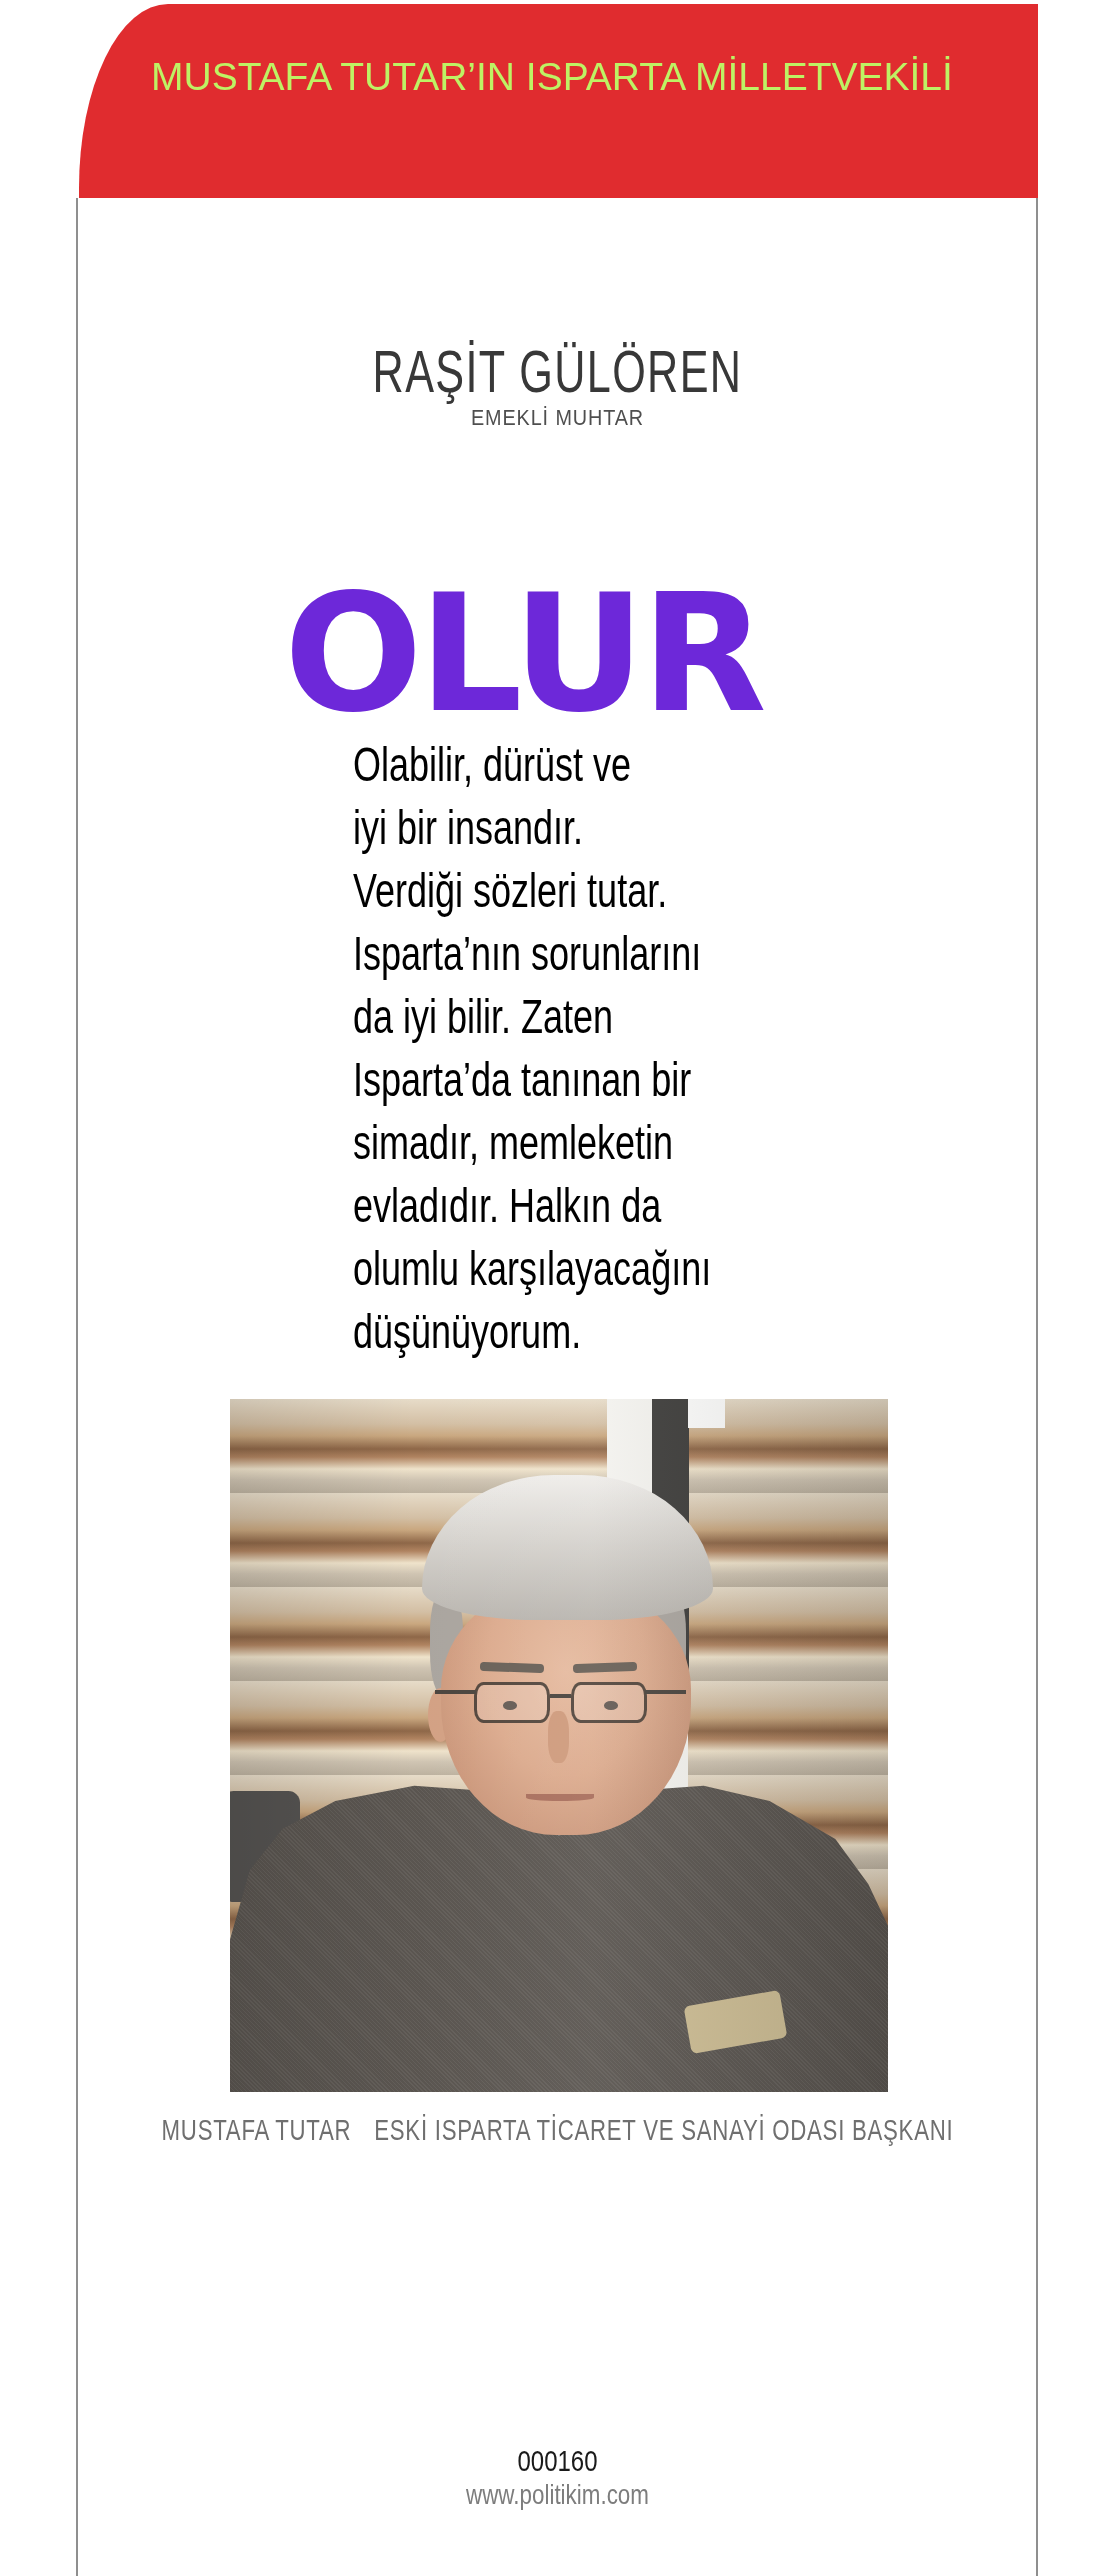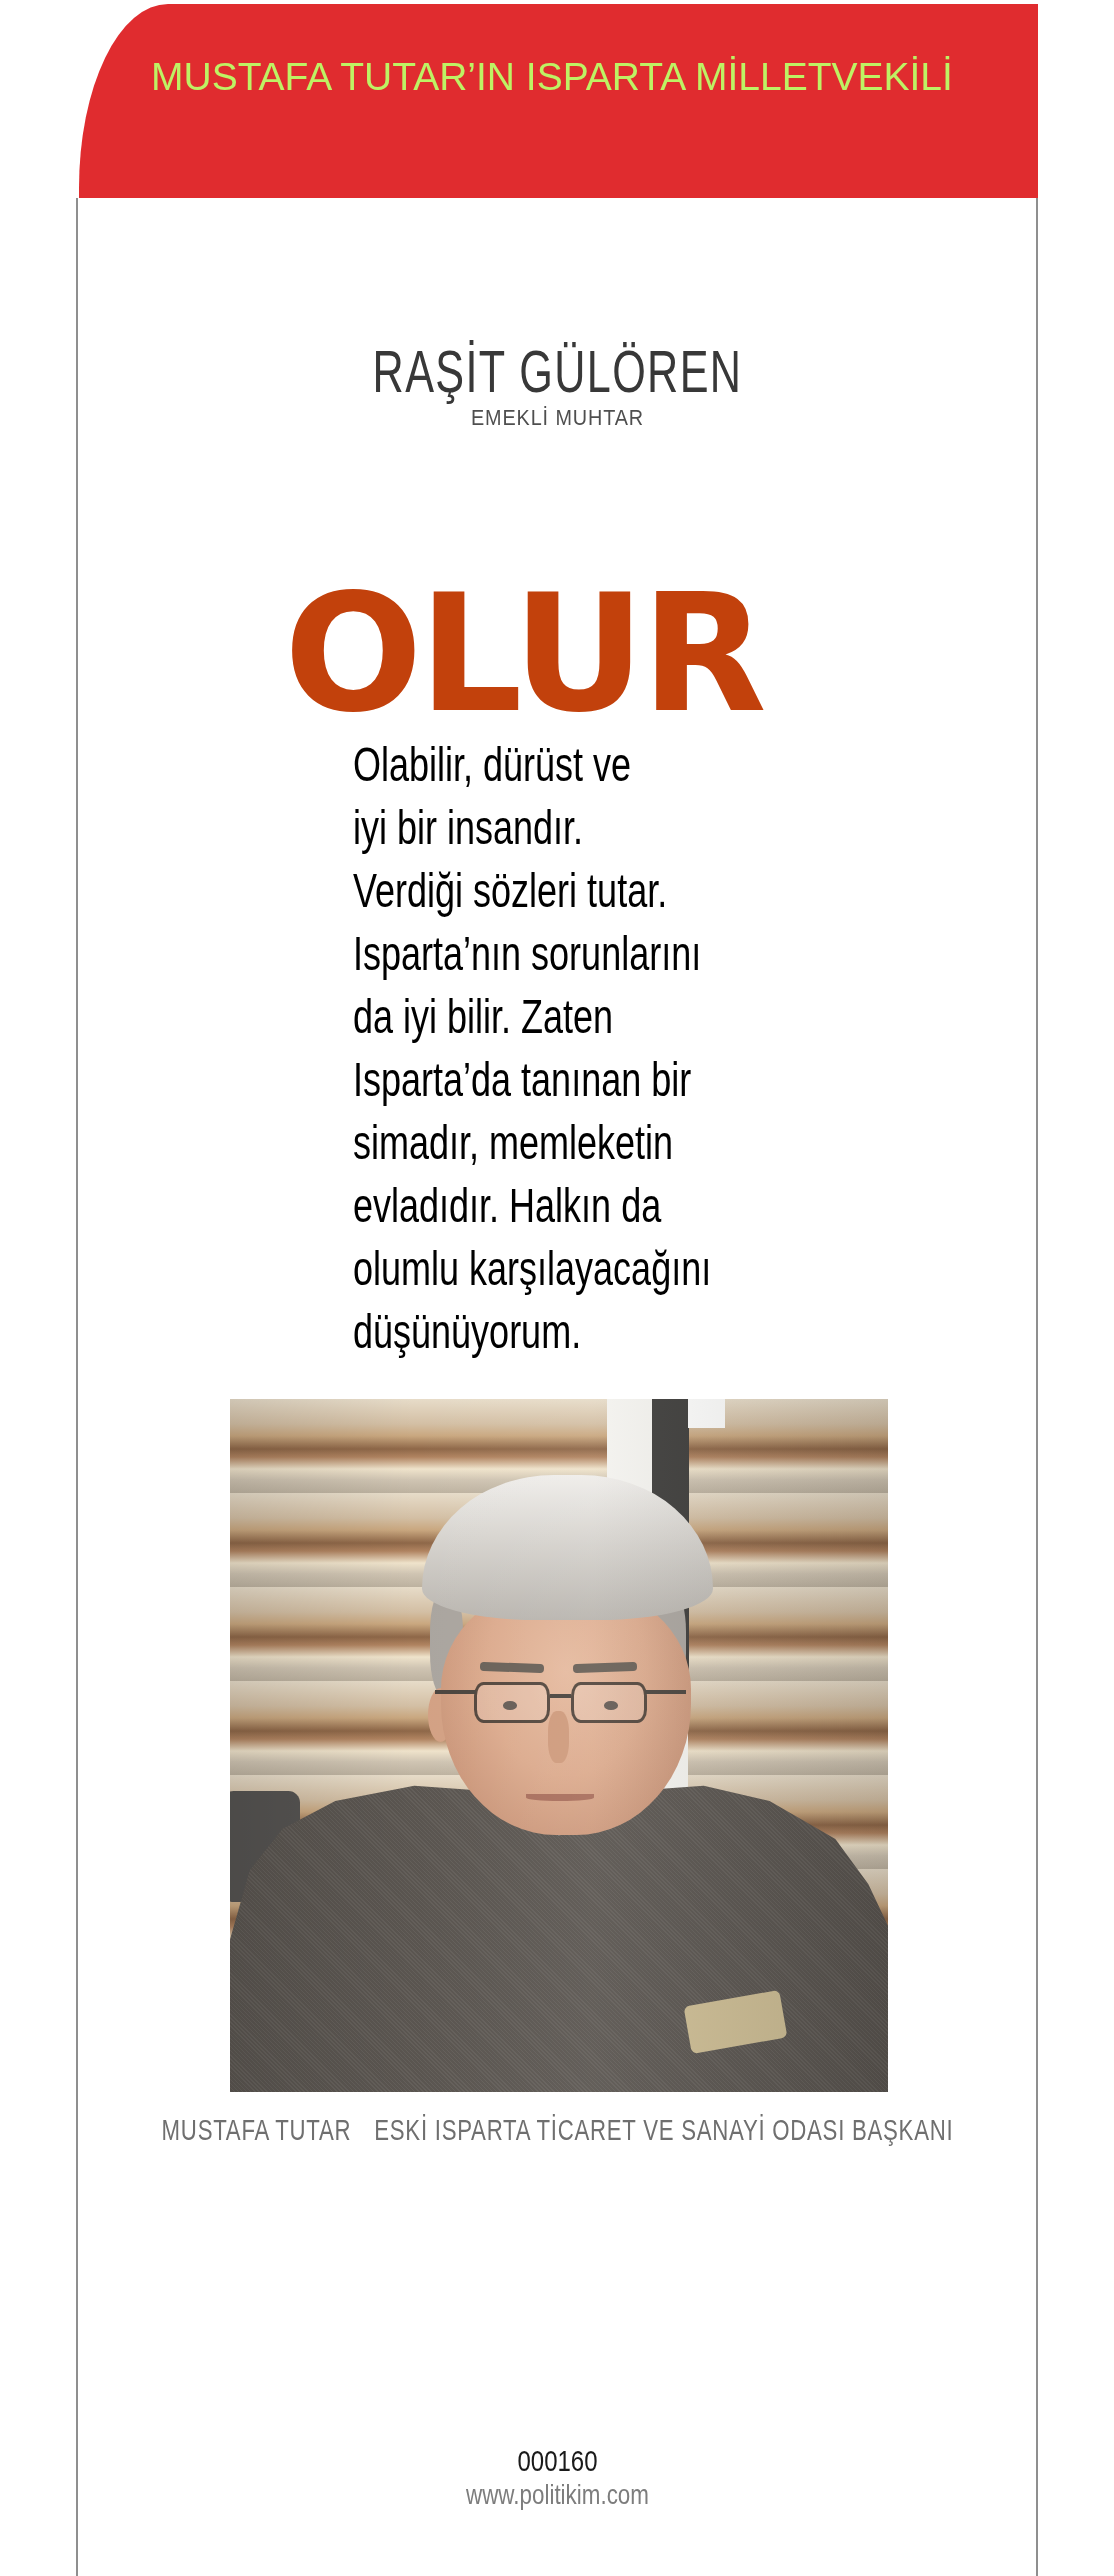--- a/index.html
+++ b/index.html
@@ -22,21 +22,21 @@
   .name{position:absolute;left:78px;top:341px;width:959px;text-align:center;
         font-size:60px;line-height:62px;font-weight:400;color:#383838;
         transform:scaleX(0.72);transform-origin:50% 0;letter-spacing:1.9px;white-space:nowrap;}
   .subtitle{position:absolute;left:78px;top:405px;width:959px;text-align:center;
         font-size:22px;line-height:25px;color:#4f4f4f;letter-spacing:1px;
         transform:scaleX(0.9);transform-origin:50% 0;white-space:nowrap;}
 
   
   .answer-word{position:absolute;left:284px;top:581px;
         font-family:"DejaVu Sans",sans-serif;font-weight:bold;font-size:163px;line-height:145px;
-        letter-spacing:-3.9px;color:#c2410c;white-space:nowrap;}
+        letter-spacing:-3.9px;color:#6d28d9;white-space:nowrap;}
   .statement{position:absolute;left:353px;top:733px;
         font-size:48px;line-height:63px;color:#000000;
         transform:scaleX(0.75);transform-origin:0 0;white-space:nowrap;}
 
   
   .photo{position:absolute;left:230px;top:1399px;width:658px;height:693px;margin:0;
          overflow:hidden;
          background:repeating-linear-gradient(to bottom,
             #e7dcc9 0px,#d3bfa4 25px,#c9a77f 37px,#8e6748 50px,#b08360 58px,
             #efe3cb 70px,#cfc4b2 81px,#bdb2a0 94px);}

